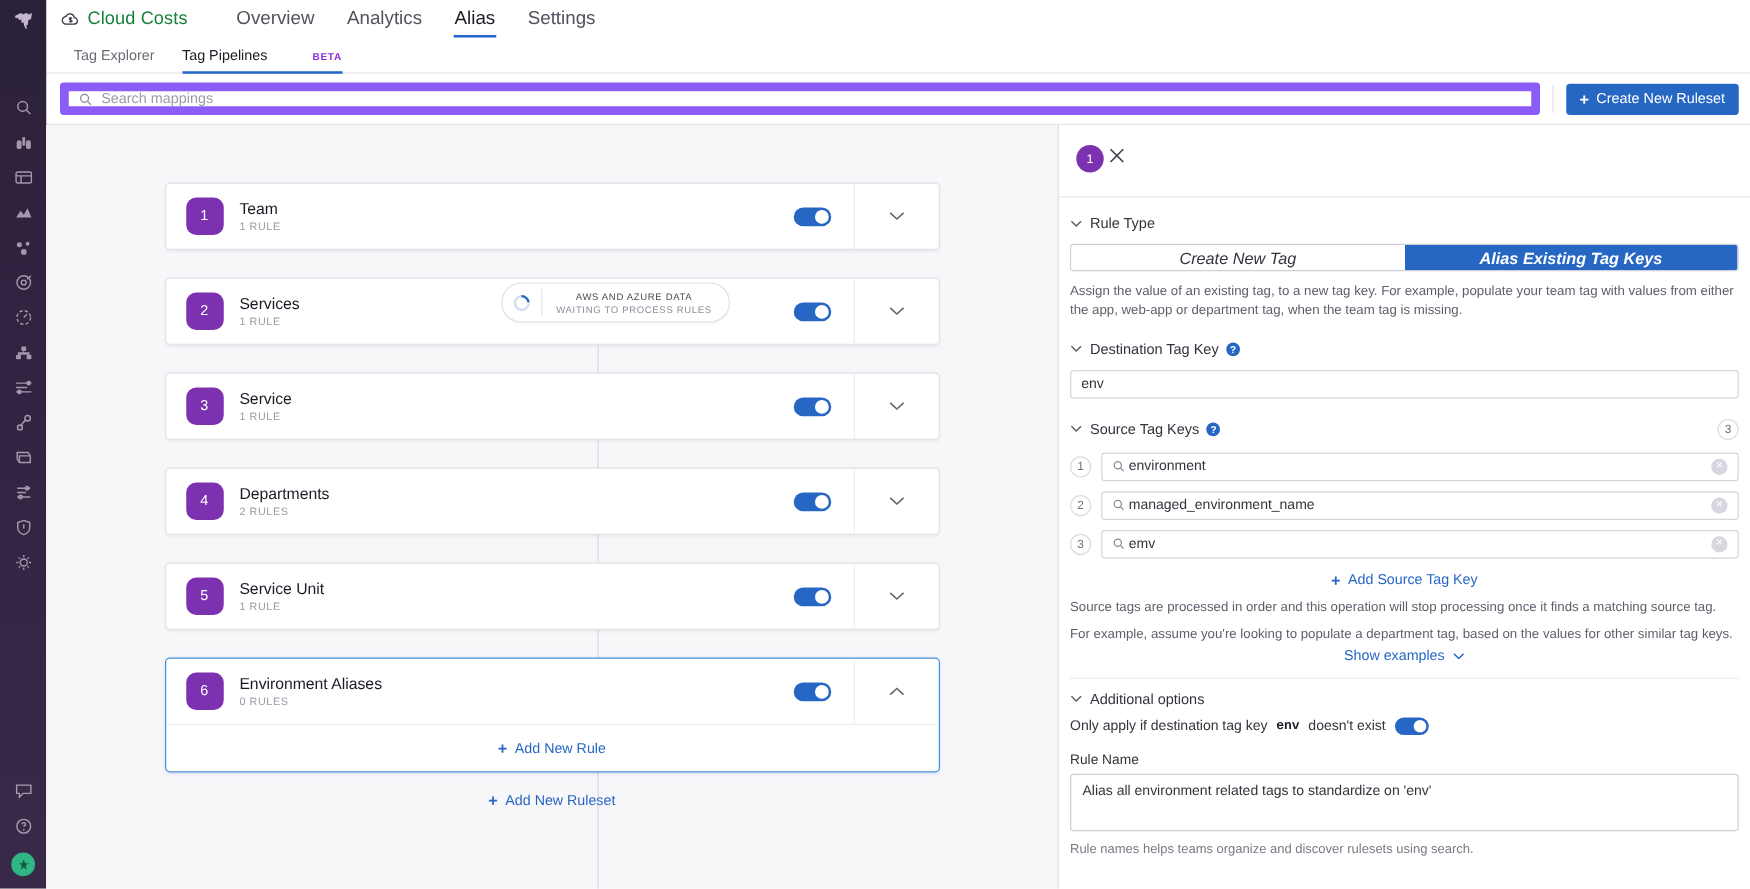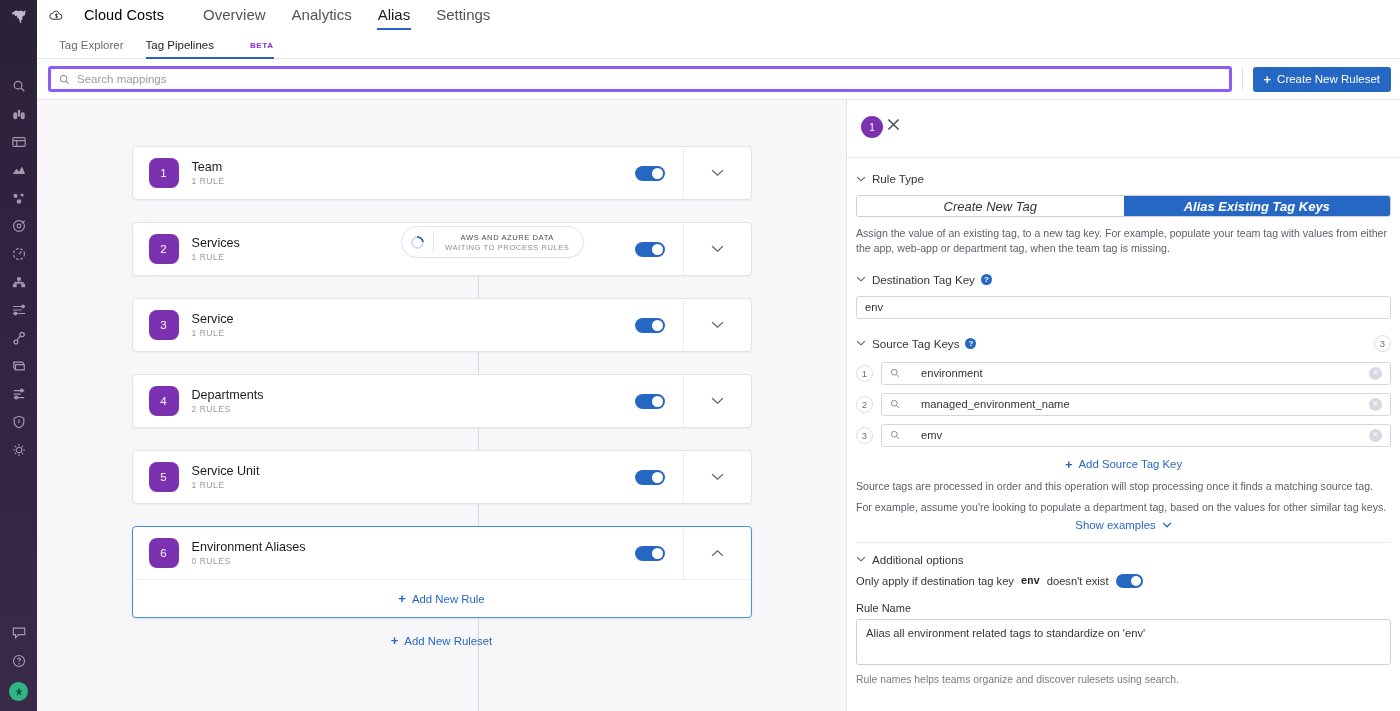--- a/index.html
+++ b/index.html
@@ -27,41 +27,41 @@
   .rail-avatar { width: 19px; height: 19px; border-radius: 50%;
                  background: #30b585; display: flex; align-items: center; justify-content: center; }
 
   
   .main { flex: 1; height: 711px; display: flex; flex-direction: column; min-width: 0; }
 
   
   .topnav { height: 30px; flex: 0 0 30px; display: flex; align-items: center;
             padding: 0 0 0 12px; background: #fff; }
   .brand { display: flex; align-items: center; gap: 6px; margin-right: 26px; }
-  .brand-text { font-size: 14.5px; color: #000000; font-weight: 400; letter-spacing: .1px; margin-left: 14px;}
+  .brand-text { font-size: 14.5px; color: #15803d; font-weight: 400; letter-spacing: .1px;}
   .navitem { font-size: 15px; color: #52525e; padding: 0 13px; height: 30px; line-height: 30px;
              position: relative; cursor: pointer; }
   .navitem.active { color: #1b1b25; }
   .navitem.active::after { content:""; position:absolute; left: 12px; right: 12px; bottom: 0;
                            height: 2px; background: #2563c8; }
 
   
   .subnav { height: 29px; flex: 0 0 29px; display: flex; align-items: flex-end;
             border-bottom: 1px solid #e4e4ea; padding-left: 11px; background: #fff; }
   .subitem { font-size: 11.5px; color: #6b6b78; padding: 0 11px 7px 11px; position: relative;
              cursor: pointer; display: flex; align-items: center; gap: 6px; }
   .subitem.active { color: #1b1b25; gap: 36px; }
   .subitem.active::after { content:""; position:absolute; left: 11px; right: 11px; bottom: -1px;
                            height: 2px; background: #2563c8; }
   .beta { font-size: 8px; color: #8a2be2; font-weight: 700; letter-spacing: .6px; }
 
   
   .searchrow { height: 41px; flex: 0 0 41px; display: flex; align-items: center;
                padding: 0 9px 0 11px; border-bottom: 1px solid #e4e4ea; background: #fff; gap: 0; }
-  .searchbox { flex: 1; height: 26px; border: 3px solid #8b5cf6; border-radius: 3px;
+  .searchbox { flex: 1; height: 26px; border: 7px solid #8b5cf6; border-radius: 3px;
                display: flex; align-items: center; padding: 0 8px; gap: 7px; background: #fff; }
   .searchbox input { border: none; outline: none; font-size: 11.5px; color: #33333d;
                      font-family: inherit; flex: 1; background: transparent; }
   .searchbox input::placeholder { color: #9a9aa6; }
   .divider-v { width: 1px; height: 22px; background: #e0e0e7; margin: 0 10px; }
   .btn-primary { height: 25px; background: #2767c4; border-radius: 3px; color: #fff;
                  font-size: 11.5px; display: flex; align-items: center; gap: 6px;
                  padding: 0 11px; cursor: pointer; border: none; font-family: inherit; }
 
   
@@ -143,21 +143,21 @@
   .field { height: 23px; border: 1px solid #d5d5de; border-radius: 3px; display: flex;
            align-items: center; padding: 0 8px; background: #fff; }
   .field input { border: none; outline: none; font-size: 11.2px; color: #33333d;
                  font-family: inherit; flex: 1; background: transparent; }
 
   .src-row { display: flex; align-items: center; gap: 8px; margin-bottom: 8px; }
   .src-num { width: 17px; height: 17px; border-radius: 50%; border: 1px solid #dcdce4;
              color: #73737f; font-size: 9.5px; display: flex; align-items: center;
              justify-content: center; flex: 0 0 17px; }
   .src-field { flex: 1; height: 23px; border: 1px solid #d5d5de; border-radius: 3px;
-               display: flex; align-items: center; gap: 21px; padding: 0 8px; }
+               display: flex; align-items: center; gap: 3px; padding: 0 8px; }
   .src-field input { border: none; outline: none; font-size: 11.2px; color: #33333d;
                      font-family: inherit; flex: 1; background: transparent; }
   .clear-ico { width: 13px; height: 13px; border-radius: 50%; background: #d7d7e0; color: #fff;
                font-size: 10px; display: flex; align-items: center; justify-content: center;
                cursor: pointer; flex: 0 0 13px; line-height: 1;}
   .center-link { display: flex; align-items: center; justify-content: center; gap: 6px;
                  cursor: pointer; margin: 11px 0 9px 0; }
   .note { font-size: 10.6px; color: #5e5e6b; margin-top: 9px; }
   .hr { height: 1px; background: #ebebf1; margin: 11px 0 10px 0; }
   .opt-row { display: flex; align-items: center; gap: 7px; margin-top: 8px; }

